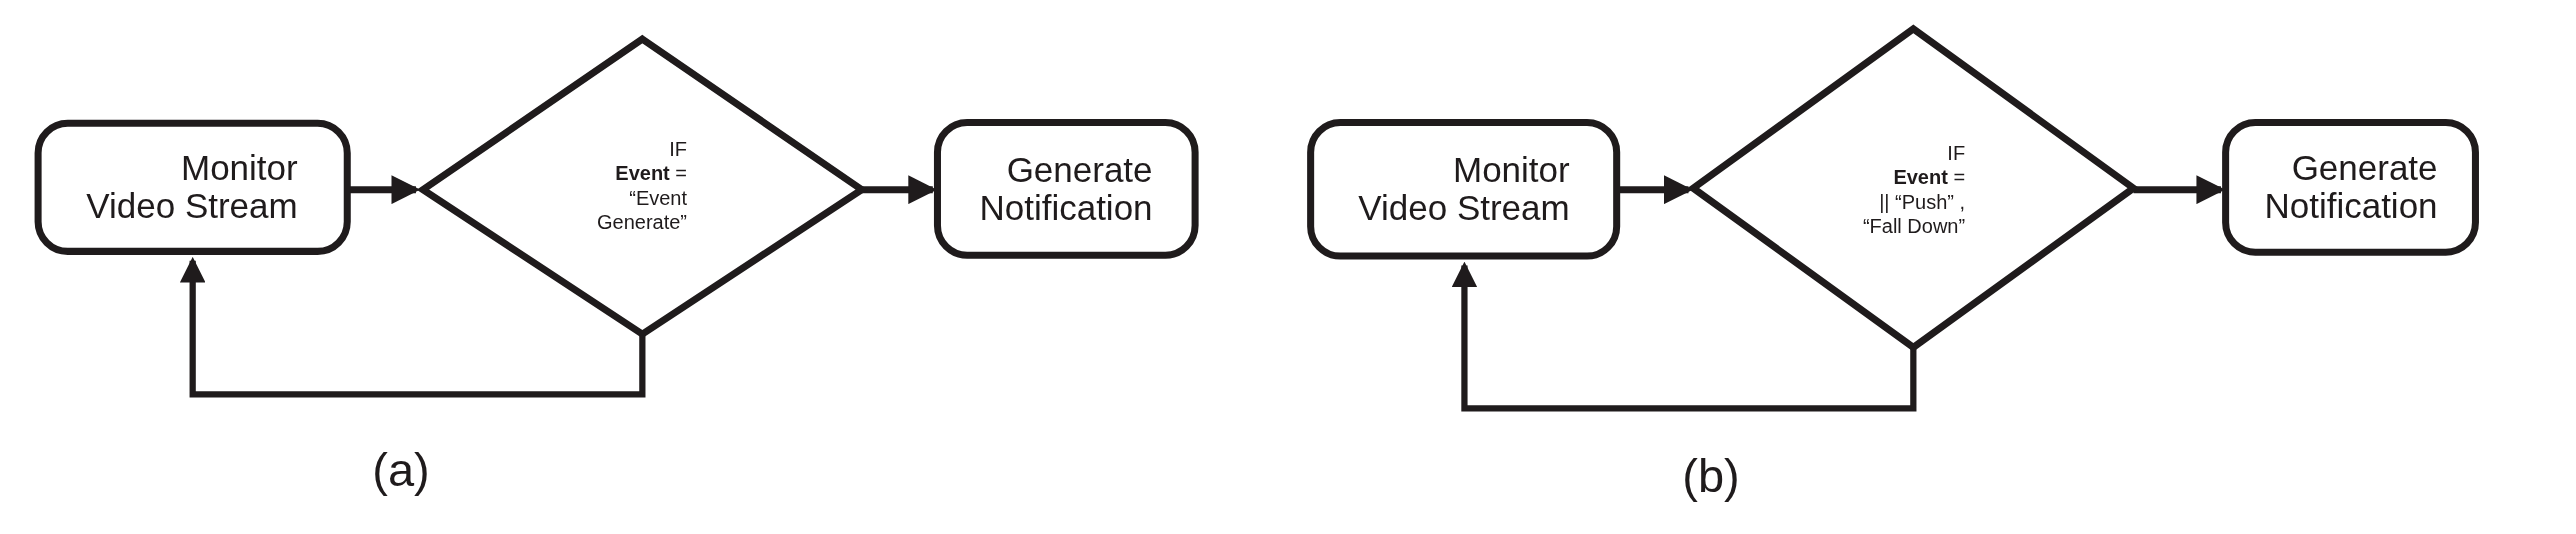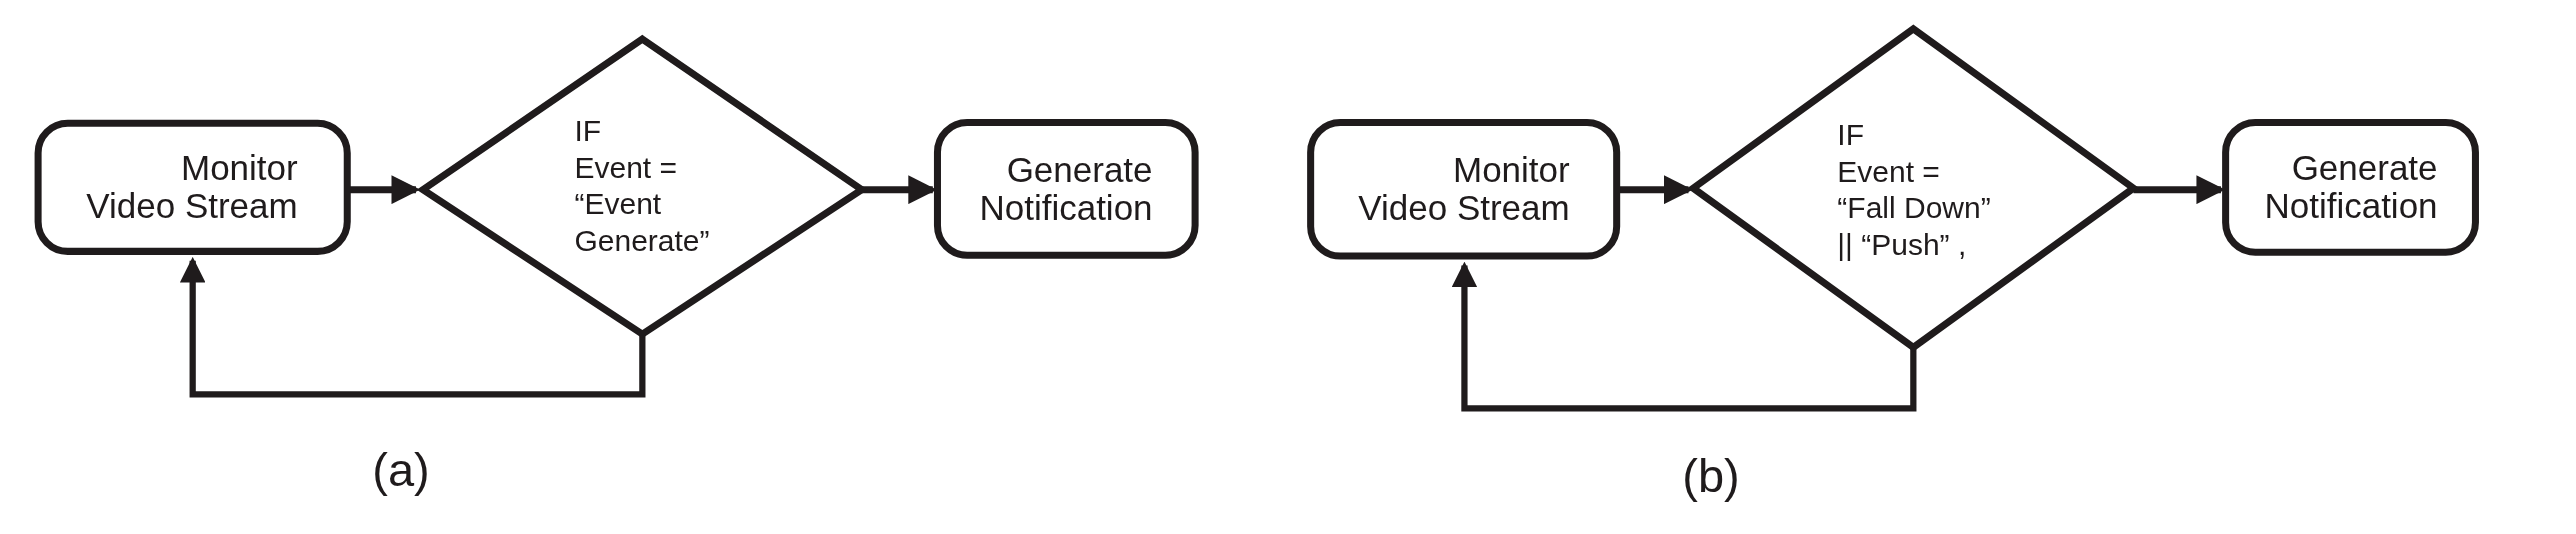--- a/index.html
+++ b/index.html
@@ -25,28 +25,28 @@
     text-align: right;
     font-size: 35px;
     line-height: 1.08;
     white-space: nowrap;
     color: var(--ink);
     z-index: 2;
   }
   .diamond-label {
     position: absolute;
     transform: translate(-50%, -50%);
-    text-align: left;
-    font-size: 30px;
+    text-align: right;
+    font-size: 20px;
     line-height: 1.22;
     white-space: nowrap;
     color: var(--ink);
     z-index: 2;
   }
-  .diamond-label .bold { font-weight: 400; }
+  .diamond-label .bold { font-weight: 700; }
   .caption {
     position: absolute;
     transform: translate(-50%, -50%);
     font-size: 47px;
     line-height: 1;
     color: var(--ink);
     z-index: 2;
   }
 </style>
 </head>
@@ -100,22 +100,22 @@
   <div class="caption" style="left:401px; top:469px;">(a)</div>
 
   <div class="node-label" style="left:1464px; top:189px;">
     <div>Monitor</div>
     <div>Video Stream</div>
   </div>
 
   <div class="diamond-label" style="left:1914px; top:190px;">
     <div>IF</div>
     <div><span class="bold">Event</span><span> =</span></div>
+    <div>|| “Push” ,</div>
     <div>“Fall Down”</div>
-    <div>|| “Push” ,</div>
   </div>
 
   <div class="node-label" style="left:2351px; top:187px;">
     <div>Generate</div>
     <div>Notification</div>
   </div>
 
   <div class="caption" style="left:1711px; top:475px;">(b)</div>
 
 </div>

